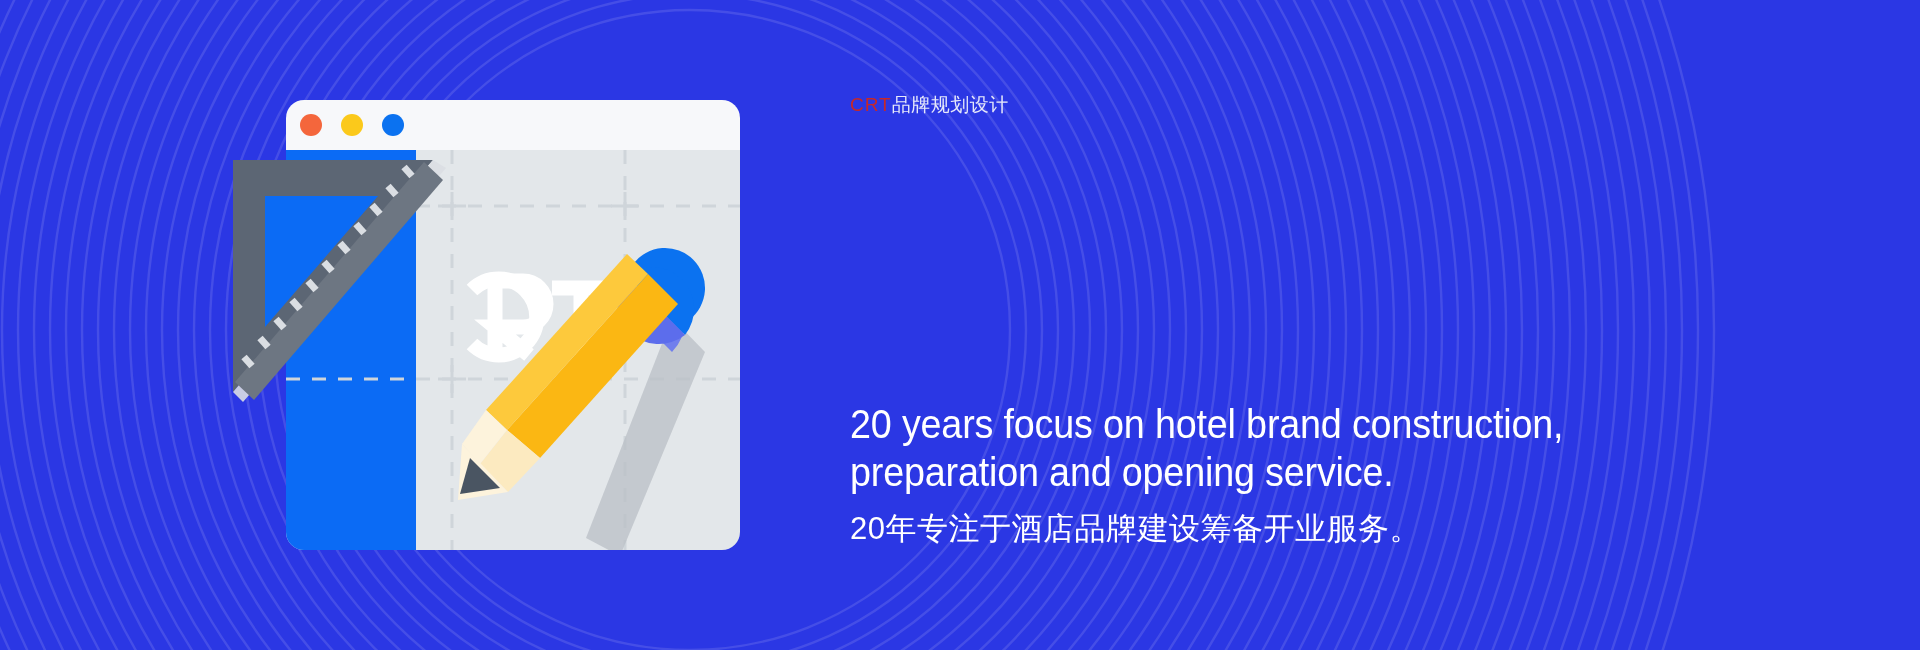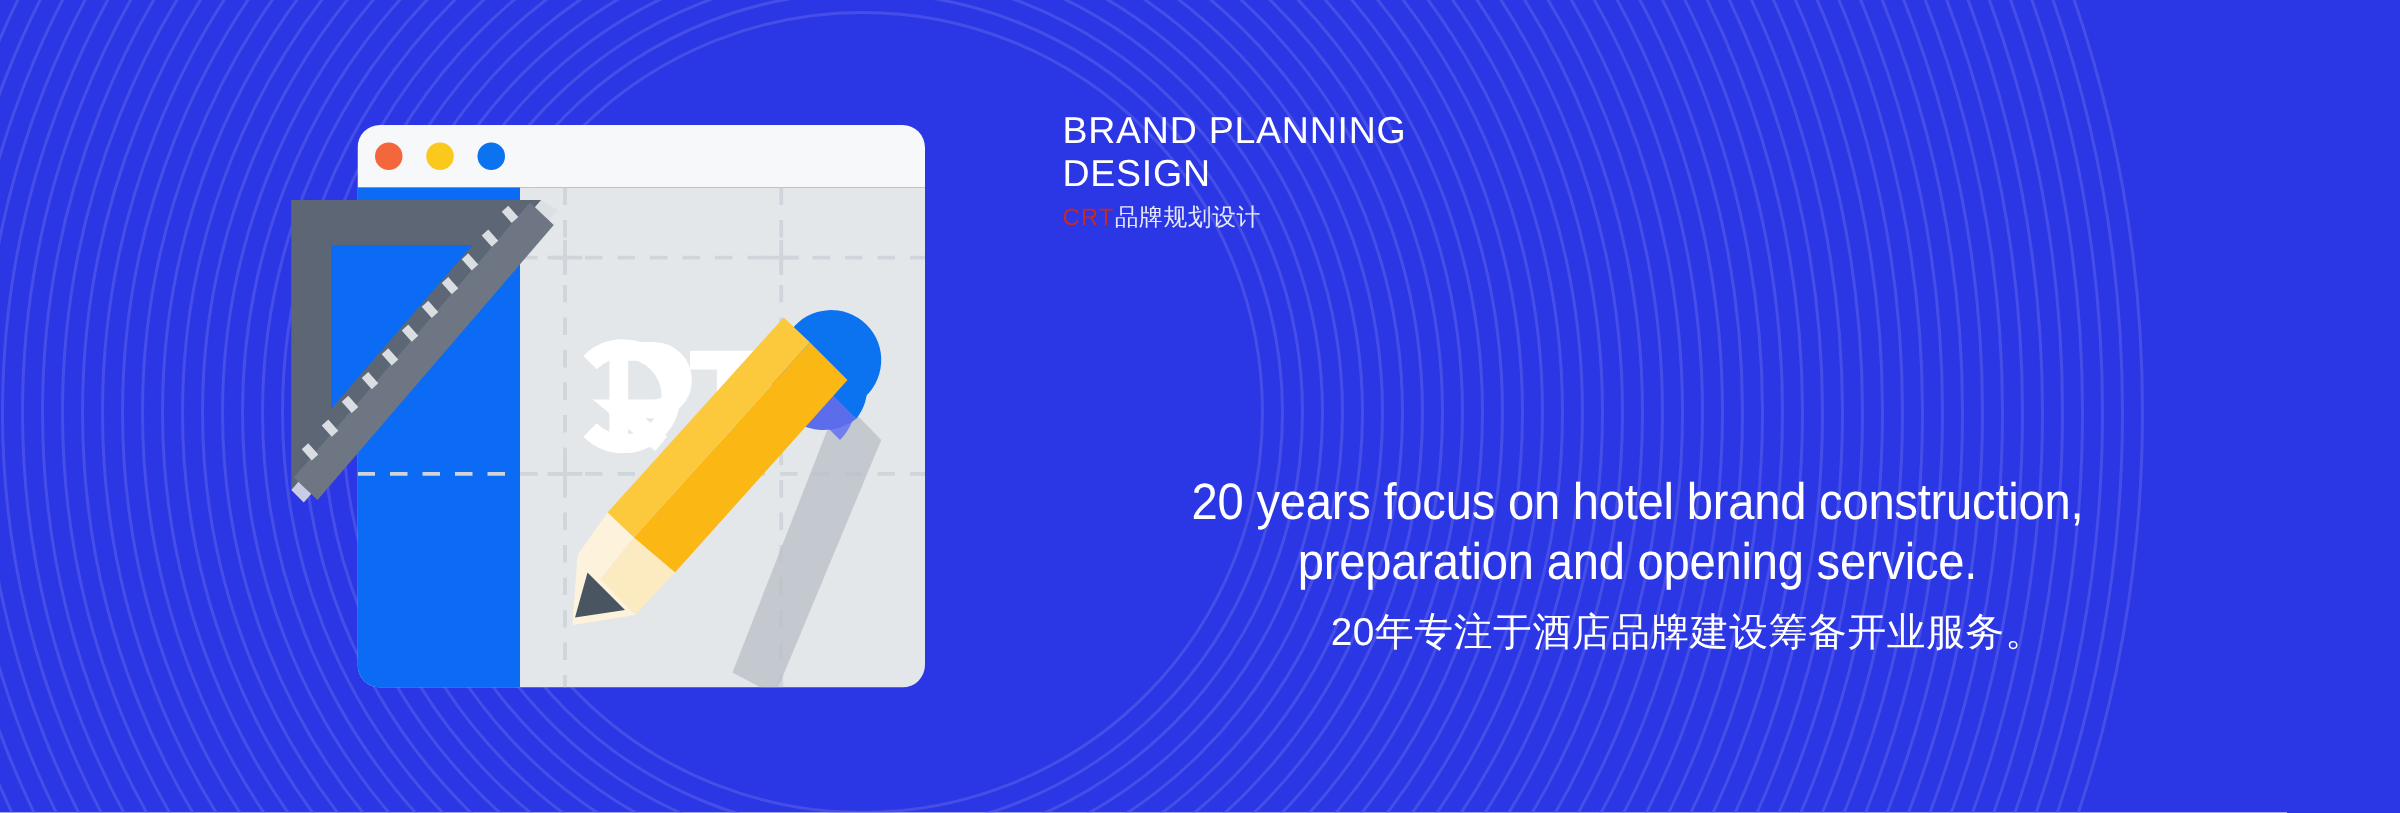--- a/index.html
+++ b/index.html
@@ -68,23 +68,22 @@
     letter-spacing: 0.5px;
   }
   .eyebrow-cn .crt-red {
     color: #C62828;
     letter-spacing: 1px;
   }
 
   .tagline-block {
     position: absolute;
     left: 0;
-    top: 377px;
+    top: 400px;
     width: 1000px;
-    text-align: center;
   }
   .tagline-en {
     margin: 0;
     color: #ffffff;
     font-size: 41px;
     line-height: 1.18;
     font-weight: 300;
     letter-spacing: -0.2px;
     transform: scaleX(0.92);
     transform-origin: left center;
@@ -255,22 +254,20 @@
 
       <path d="M462 444 L508 492 L458 500 Z" fill="#FDF3DC"></path>
       <path d="M470 458 L500 488 L460 494 Z" fill="#4A5562"></path>
     </g>
 
   </svg>
 
   <div class="copy">
 
     <div class="eyebrow-block">
-      <h2 class="eyebrow-en">BRAND PLANNING
-DESIGN</h2>
       <p class="eyebrow-cn"><span class="crt-red">CRT</span><span>品牌规划设计</span></p>
     </div>
 
     <div class="tagline-block">
       <p class="tagline-en">20 years focus on hotel brand construction,
 preparation and opening service.</p>
       <p class="tagline-cn">20年专注于酒店品牌建设筹备开业服务。</p>
     </div>
 
   </div>

